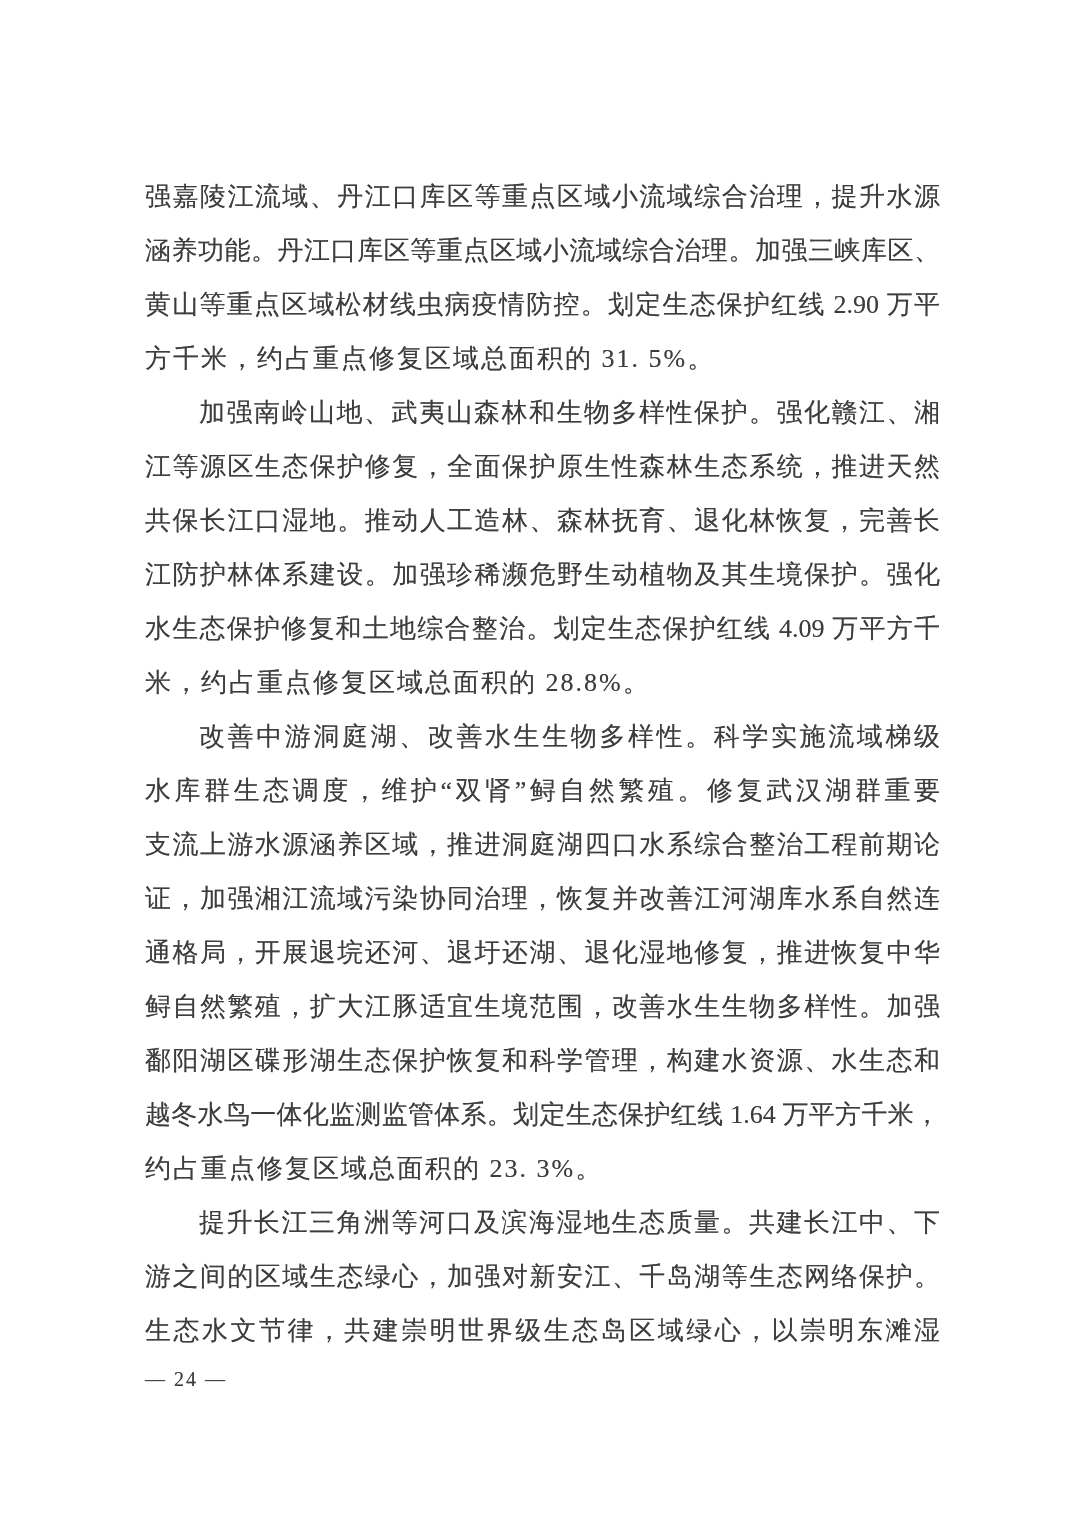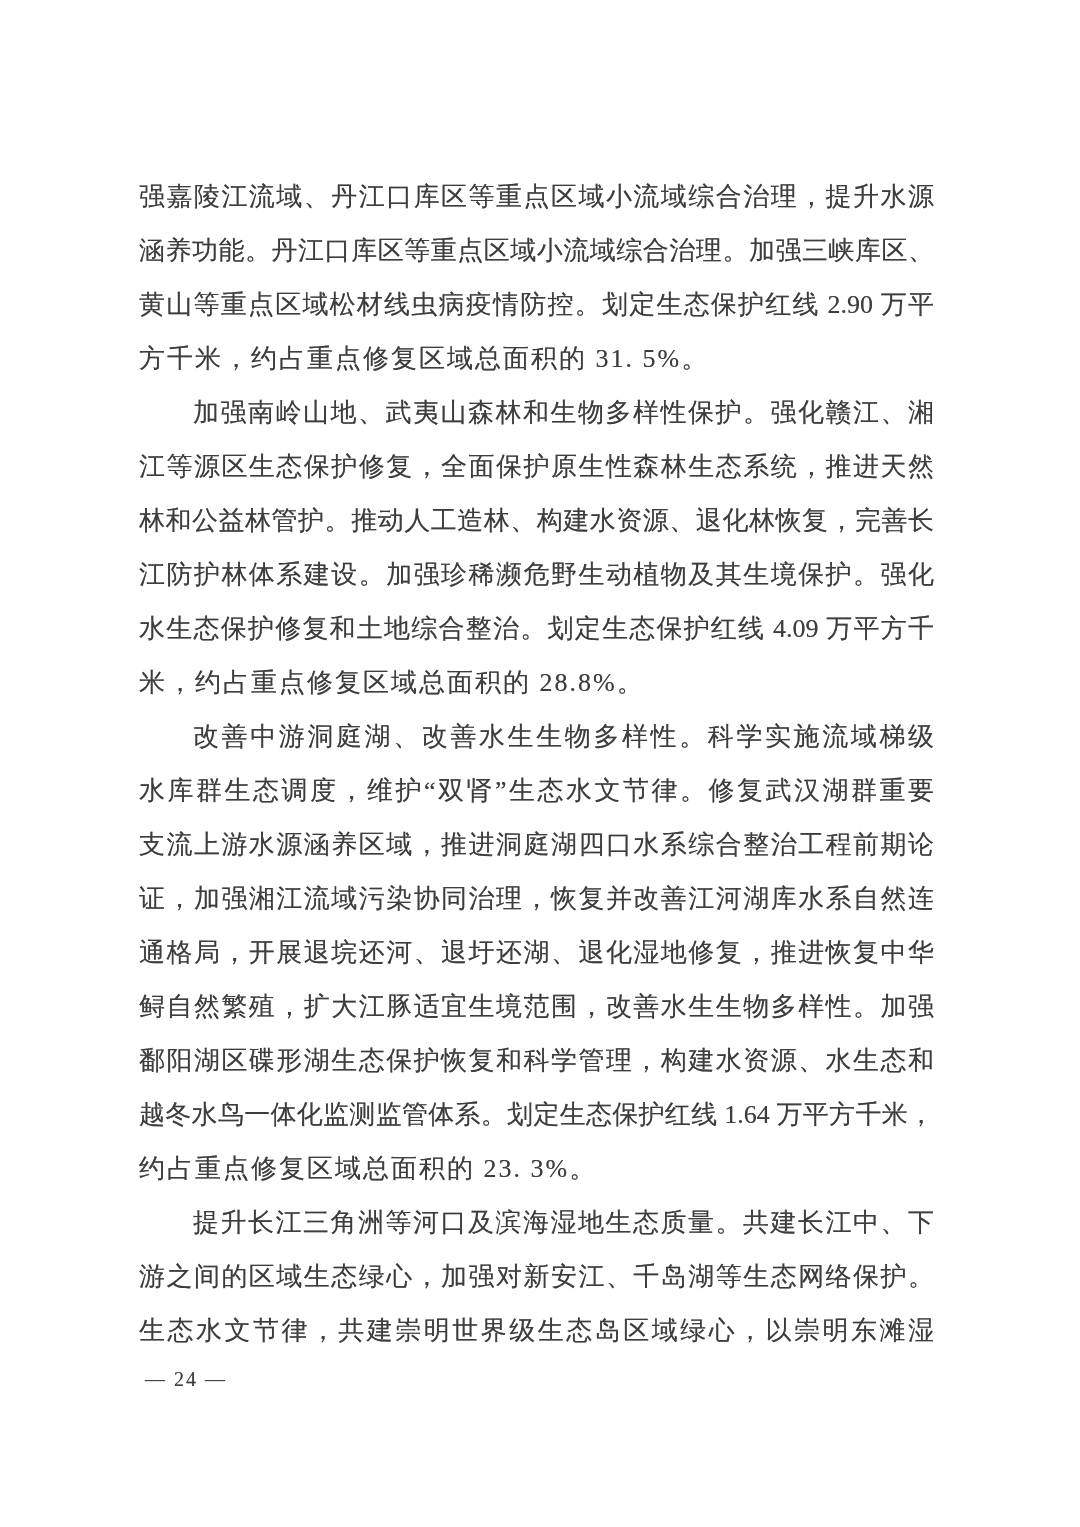--- a/index.html
+++ b/index.html
@@ -10,21 +10,21 @@
   .page {
     position: relative;
     width: 1080px;
     height: 1527px;
     background: #ffffff;
     overflow: hidden;
     font-family: "Liberation Serif", "DejaVu Serif", serif;
   }
   .text-block {
     position: absolute;
-    left: 139px;
+    left: 145px;
     top: 170px;
     width: 795px;
   }
   .para {
     margin: 0;
     padding: 0;
   }
   .line {
     margin: 0;
     padding: 0;
@@ -65,29 +65,29 @@
     <section class="para">
       <p class="line">强嘉陵江流域、丹江口库区等重点区域小流域综合治理，提升水源</p>
       <p class="line">涵养功能。丹江口库区等重点区域小流域综合治理。加强三峡库区、</p>
       <p class="line">黄山等重点区域松材线虫病疫情防控。划定生态保护红线 2.90 万平</p>
       <p class="line short">方千米，约占重点修复区域总面积的 31. 5%。</p>
     </section>
 
     <section class="para">
       <p class="line indent">加强南岭山地、武夷山森林和生物多样性保护。强化赣江、湘</p>
       <p class="line">江等源区生态保护修复，全面保护原生性森林生态系统，推进天然</p>
-      <p class="line">林和公益林管护。推动人工造林、构建水资源、退化林恢复，完善长</p>
+      <p class="line">共保长江口湿地。推动人工造林、森林抚育、退化林恢复，完善长</p>
       <p class="line">江防护林体系建设。加强珍稀濒危野生动植物及其生境保护。强化</p>
       <p class="line">水生态保护修复和土地综合整治。划定生态保护红线 4.09 万平方千</p>
       <p class="line short">米，约占重点修复区域总面积的 28.8%。</p>
     </section>
 
     <section class="para">
       <p class="line indent">改善中游洞庭湖、改善水生生物多样性。科学实施流域梯级</p>
-      <p class="line">水库群生态调度，维护“双肾”生态水文节律。修复武汉湖群重要</p>
+      <p class="line">水库群生态调度，维护“双肾”鲟自然繁殖。修复武汉湖群重要</p>
       <p class="line">支流上游水源涵养区域，推进洞庭湖四口水系综合整治工程前期论</p>
       <p class="line">证，加强湘江流域污染协同治理，恢复并改善江河湖库水系自然连</p>
       <p class="line">通格局，开展退垸还河、退圩还湖、退化湿地修复，推进恢复中华</p>
       <p class="line">鲟自然繁殖，扩大江豚适宜生境范围，改善水生生物多样性。加强</p>
       <p class="line">鄱阳湖区碟形湖生态保护恢复和科学管理，构建水资源、水生态和</p>
       <p class="line">越冬水鸟一体化监测监管体系。划定生态保护红线 1.64 万平方千米，</p>
       <p class="line short">约占重点修复区域总面积的 23. 3%。</p>
     </section>
 
     <section class="para">

